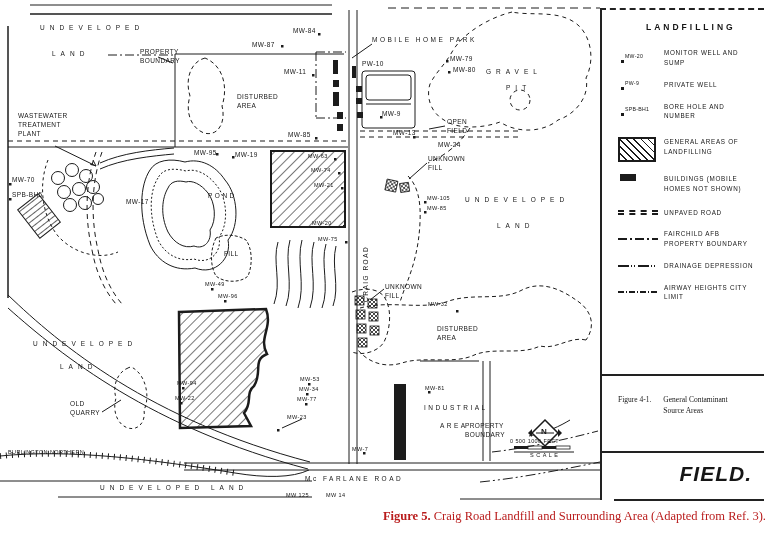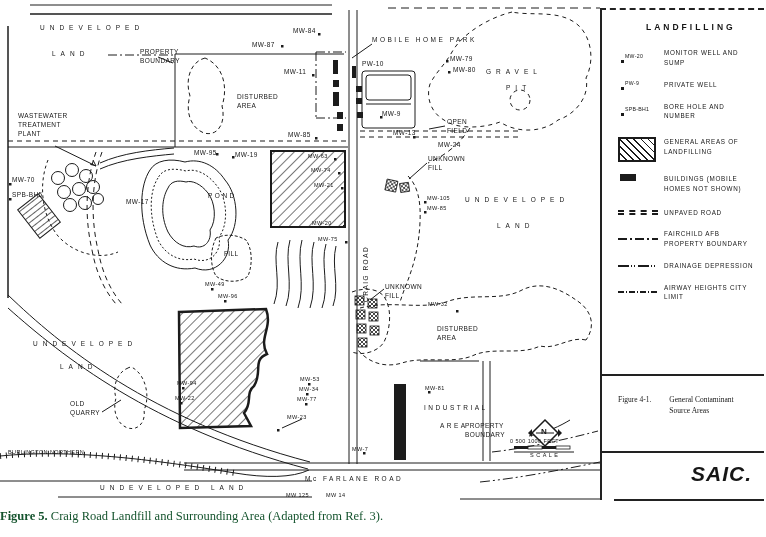--- a/index.html
+++ b/index.html
@@ -26,26 +26,26 @@
   .sqdot{width:3px;height:3px;background:#1b1b1b;margin-left:3px;}
   .llab{font-size:6.3px;letter-spacing:.7px;line-height:1.55;}
   .hatchbox{width:38px;height:25px;border:2px solid #1b1b1b;box-sizing:border-box;
             background:repeating-linear-gradient(45deg,transparent 0 4px,#1b1b1b 4px 5px);}
   .bldgbox{width:16px;height:7px;background:#1b1b1b;margin-left:2px;}
   .line-road{width:40px;height:5px;border-top:2px dashed #1b1b1b;border-bottom:2px dashed #1b1b1b;box-sizing:border-box;}
   .line-dashdot{width:40px;height:2px;background:repeating-linear-gradient(90deg,#1b1b1b 0 9px,transparent 9px 12px,#1b1b1b 12px 14px,transparent 14px 17px);}
   .line-drain{width:40px;height:2px;background:repeating-linear-gradient(90deg,#1b1b1b 0 11px,transparent 11px 13px,#1b1b1b 13px 14px,transparent 14px 16px,#1b1b1b 16px 17px,transparent 17px 20px);}
   .line-city{width:40px;height:2px;background:repeating-linear-gradient(90deg,#1b1b1b 0 6px,transparent 6px 8px,#1b1b1b 8px 9px,transparent 9px 11px);}
   .ldivider{position:absolute;left:0;right:0;border-top:2px solid #222;}
-  .figref{position:absolute;left:16px;top:384px;display:flex;gap:18px;
+  .figref{position:absolute;left:16px;top:384px;display:flex;gap:12px;
           font-family:"Liberation Serif",serif;font-size:7.5px;line-height:1.5;justify-content:flex-end;}
   .logo{position:absolute;right:12px;top:452px;font-size:21px;font-weight:bold;
         font-style:italic;letter-spacing:1px;font-family:"Liberation Sans",sans-serif;}
-  .caption{position:absolute;left:0;right:0;top:509px;text-align:left;
-           font-family:"Liberation Serif",serif;font-size:12.5px;color:#14532d;}
+  .caption{position:absolute;left:0;right:0;top:509px;text-align:right;
+           font-family:"Liberation Serif",serif;font-size:12.5px;color:#b91c1c;}
   svg .ln{stroke:#1c1c1c;fill:none;stroke-width:1;}
 </style>
 </head>
 <body>
 
 <div class="page">
 
   <div class="map">
     <svg width="600" height="505" viewBox="0 0 600 505">
       <defs>
@@ -428,21 +428,21 @@
     <div class="ldivider" style="top:364px"></div>
 
     <div class="figref">
       <span>Figure 4-1.</span>
       <span style="white-space:pre-line">General Contaminant
 Source Areas</span>
     </div>
 
     <div class="ldivider" style="top:441px"></div>
 
-    <div class="logo">SAIC.</div>
+    <div class="logo">FIELD.</div>
 
     <div class="ldivider" style="top:489px;left:12px"></div>
   </div>
 
   <div class="caption">
     <b>Figure 5.</b><span>  Craig Road Landfill and Surrounding Area (Adapted from Ref. 3).</span>
   </div>
 
 </div>
 

